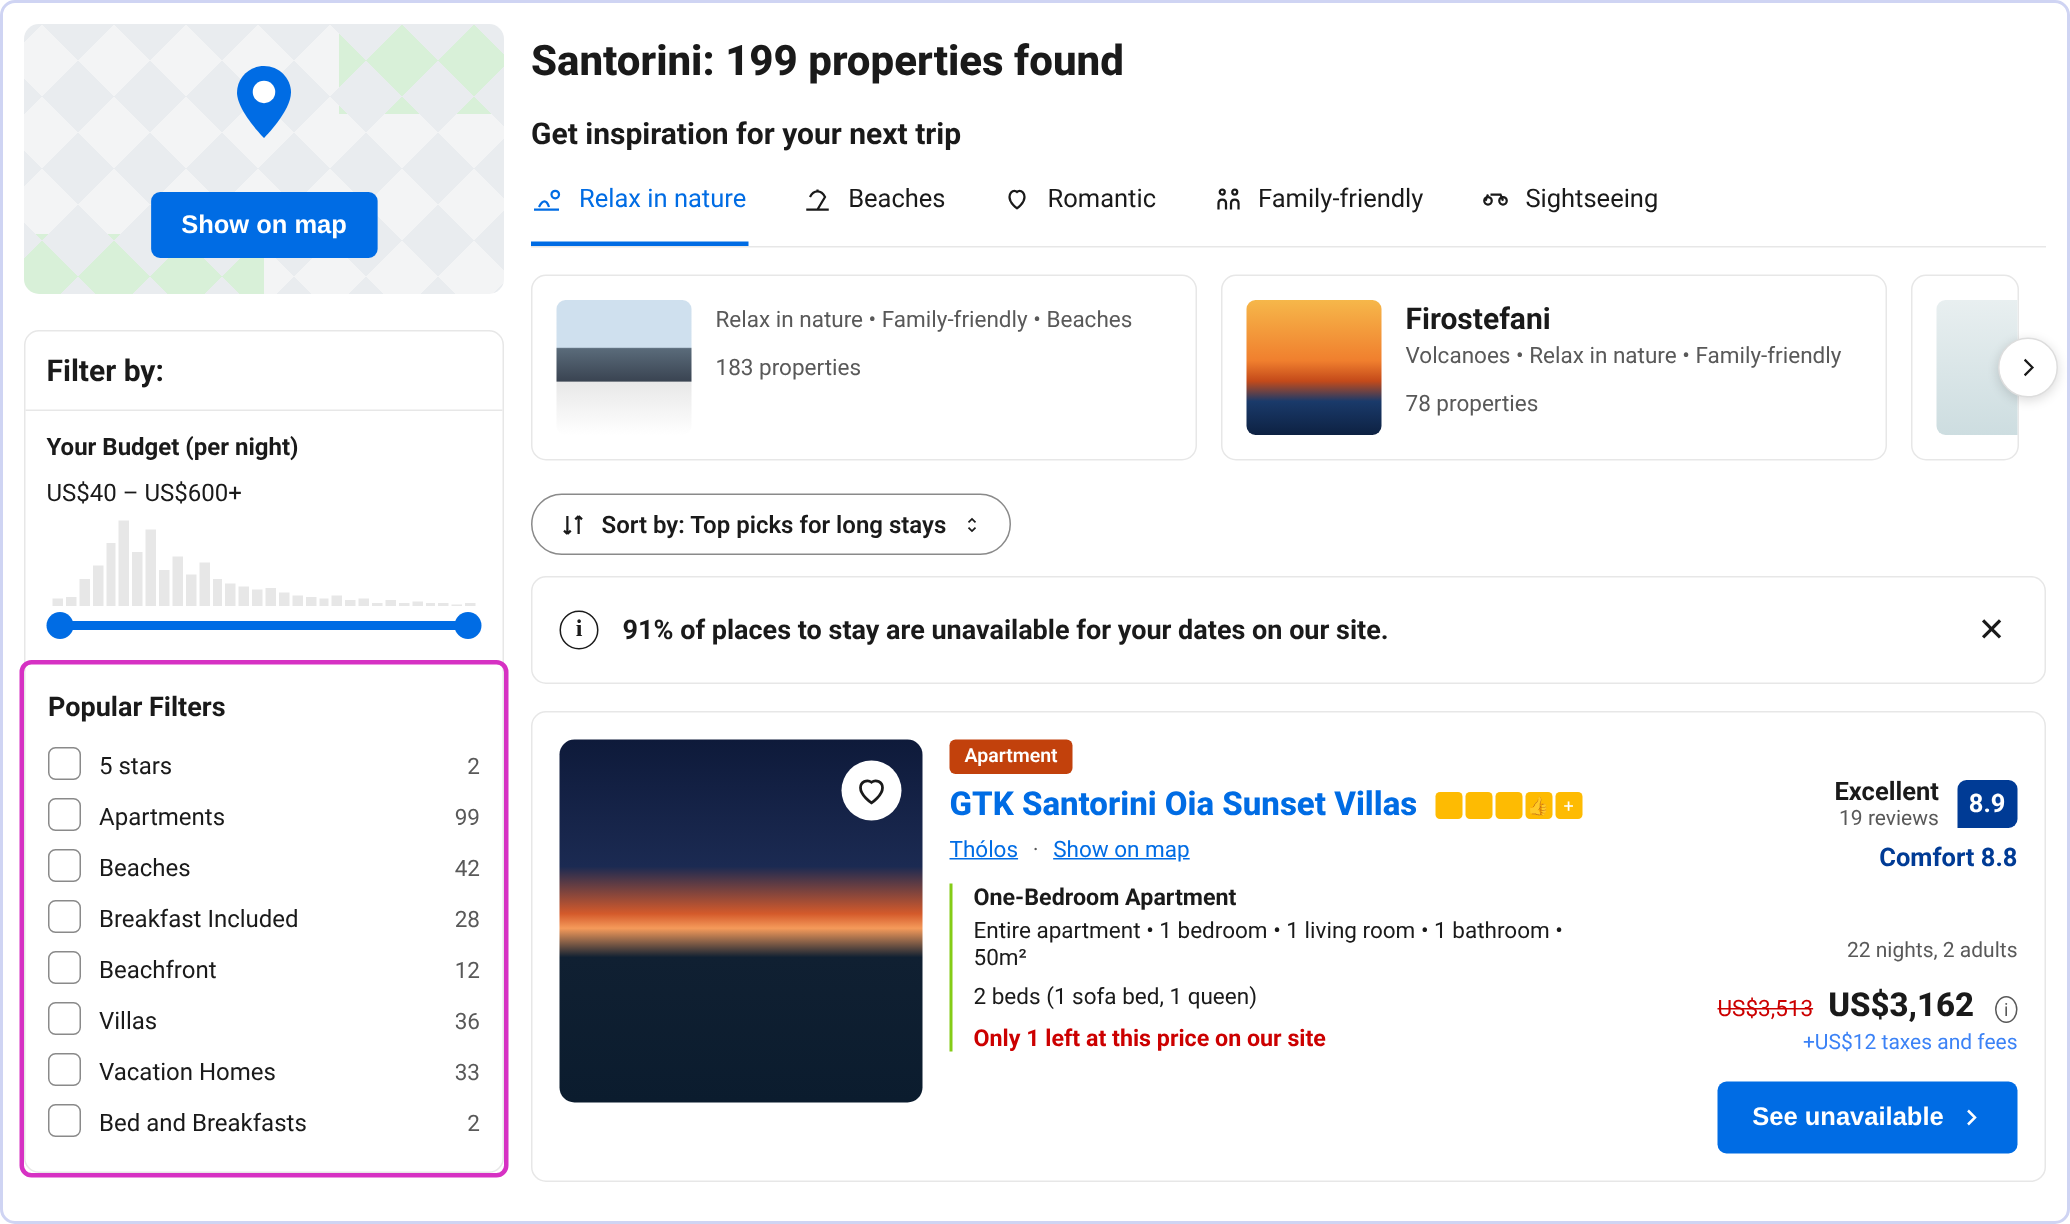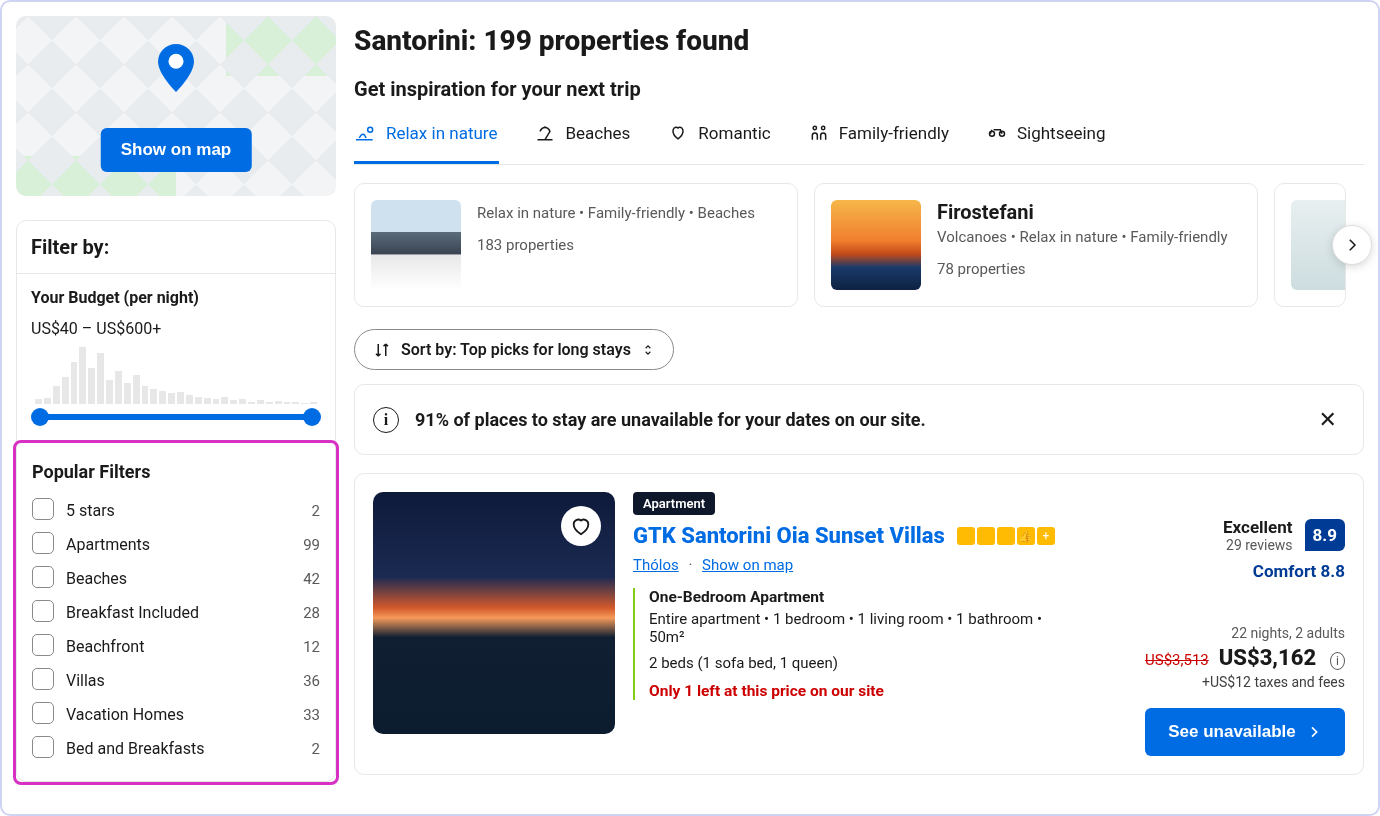--- a/index.html
+++ b/index.html
@@ -108,46 +108,46 @@
     margin-top:18px;
     border:1px solid #e7e7e7; border-radius:10px;
     padding:18px; display:flex; gap:18px;
   }
   .listing-thumb { position:relative; width:242px; height:242px; border-radius:10px; flex:0 0 242px;
     background: linear-gradient(to bottom, #0e1a3a 0%, #1b2a52 35%, #d45a2b 48%, #f59a5a 52%, #102032 60%, #0b1c2e 100%);
   }
   .heart-btn { position:absolute; top:14px; right:14px; width:40px; height:40px; border-radius:50%; background:#fff; display:flex; align-items:center; justify-content:center; cursor:pointer;}
   .listing-main { flex:1; min-width:0; display:flex; }
   .listing-left { flex:1; min-width:0; }
-  .badge { display:inline-block; background:#0f172a; color:#fff; padding:4px 10px; border-radius:4px; font-size:13px; font-weight:600;}
+  .badge { display:inline-block; background:#c2410c; color:#fff; padding:4px 10px; border-radius:4px; font-size:13px; font-weight:600;}
   .listing-title { display:flex; align-items:center; gap:12px; margin-top:8px;}
   .listing-title a { color:#006ce4; text-decoration:none; font-size:22px; font-weight:800;}
   .rating-tiles { display:flex; gap:2px; }
   .tile { width:18px; height:18px; background:#febb02; border-radius:3px; }
   .tile.thumb { background:#febb02; display:flex; align-items:center; justify-content:center; color:#fff; font-size:12px;}
   .loc-links { margin-top:8px; font-size:15px;}
   .loc-links a { color:#006ce4; text-decoration:underline;}
   .loc-links .sep { color:#595959; margin:0 6px; text-decoration:none;}
   .room-box { margin-top:14px; border-left: 2px solid #84cc16; padding-left: 14px;}
   .room-title { font-weight:700; font-size:15.5px; }
   .room-desc { font-size:15px; color:#1a1a1a; margin-top:4px; max-width:420px;}
   .room-beds { font-size:15px; margin-top:8px;}
   .scarcity { color:#c00; font-weight:700; font-size:15.5px; margin-top:10px;}
   .listing-right { width:200px; text-align:right; display:flex; flex-direction:column; }
   .score-row { display:flex; justify-content:flex-end; align-items:center; gap:12px;margin-top:25px;}
   .score-text .s1 { font-weight:700; font-size:17px; }
   .score-text .s2 { font-size:14px; color:#595959; }
   .score-box { background:#003b95; color:#fff; font-weight:700; font-size:17px; padding:6px 8px; border-radius:6px 6px 6px 0;}
   .comfort { color:#003b95; font-weight:700; font-size:17px; margin-top:8px;}
   .stay-info { font-size:14px; color:#595959; margin-top:44px;}
-  .price-row { display:flex; justify-content:flex-end; align-items:baseline; gap:10px; margin-top:4px;}
+  .price-row { display:flex; justify-content:flex-end; align-items:baseline; gap:10px; margin-top:16px;}
   .price-old { color:#c00; text-decoration:line-through; font-size:15px;}
   .price-new { font-size:22px; font-weight:800;}
   .price-info { width:18px;height:18px;border:1.5px solid #595959;border-radius:50%;display:inline-flex;align-items:center;justify-content:center;font-size:12px;color:#595959; margin-left:4px;}
-  .taxes { font-size:14px; color:#404040; margin-top:4px;}
+  .taxes { font-size:14px; color:#3b82f6; margin-top:4px;}
   .avail-btn { margin-top:18px; background:#006ce4; color:#fff; border:none; border-radius:6px; padding:14px 18px; font-size:17px; font-weight:700; cursor:pointer; display:flex; align-items:center; gap:10px; justify-content:center;}
 </style>
 </head>
 <body>
 
 <div class="left-col">
   <div class="map-box">
     <div class="map-pin">
       <svg width="36" height="48" viewBox="0 0 24 32">
           <path fill="#006ce4" d="M12 0C5.4 0 0 5.3 0 11.8 0 20 12 32 12 32s12-12 12-20.2C24 5.3 18.6 0 12 0z"></path>
@@ -361,21 +361,21 @@
           <div class="room-title">One-Bedroom Apartment</div>
           <div class="room-desc">Entire apartment • 1 bedroom • 1 living room • 1 bathroom • 50m²</div>
           <div class="room-beds">2 beds (1 sofa bed, 1 queen)</div>
           <div class="scarcity">Only 1 left at this price on our site</div>
         </div>
       </div>
       <div class="listing-right">
         <div class="score-row">
           <div class="score-text">
             <div class="s1">Excellent</div>
-            <div class="s2">29 reviews</div>
+            <div class="s2">19 reviews</div>
           </div>
           <div class="score-box">8.9</div>
         </div>
         <div class="comfort">Comfort 8.8</div>
         <div class="stay-info">22 nights, 2 adults</div>
         <div class="price-row">
           <span class="price-old">US$3,513</span>
           <span class="price-new">US$3,162</span>
           <span class="price-info">i</span>
         </div>

